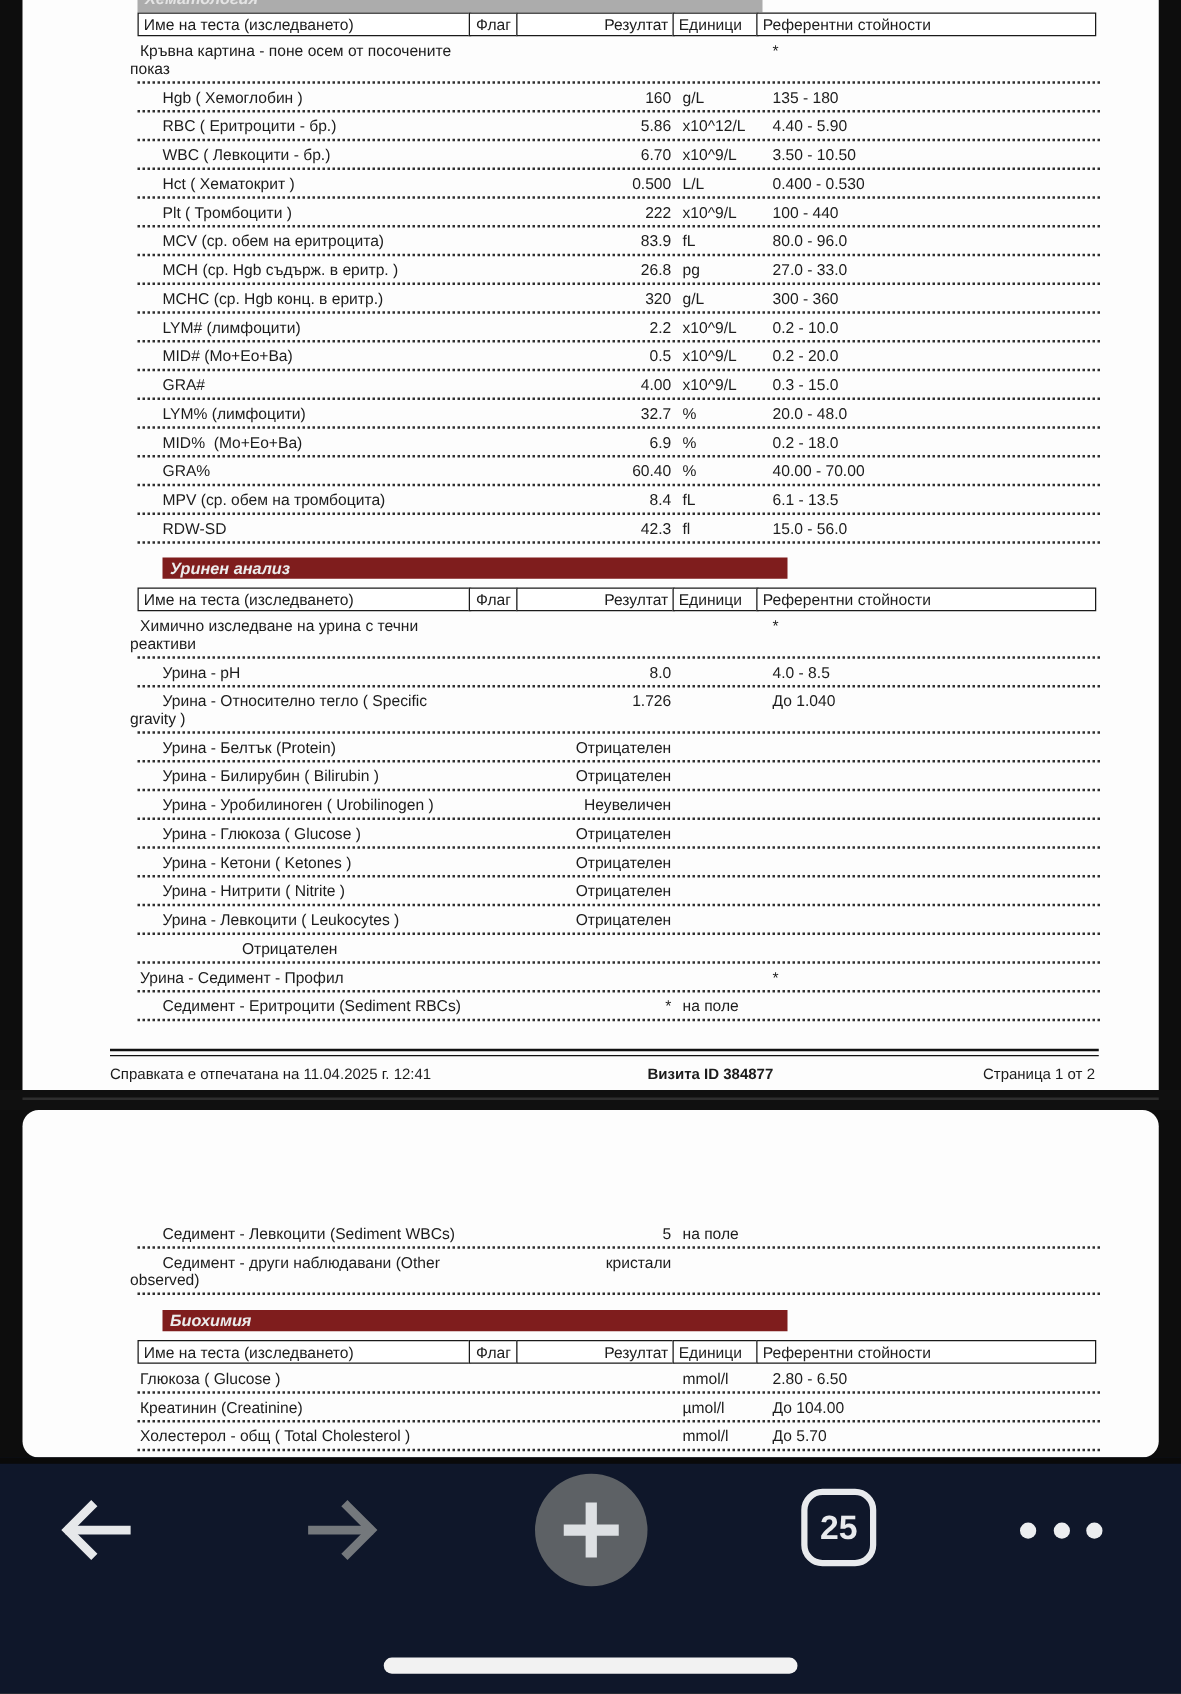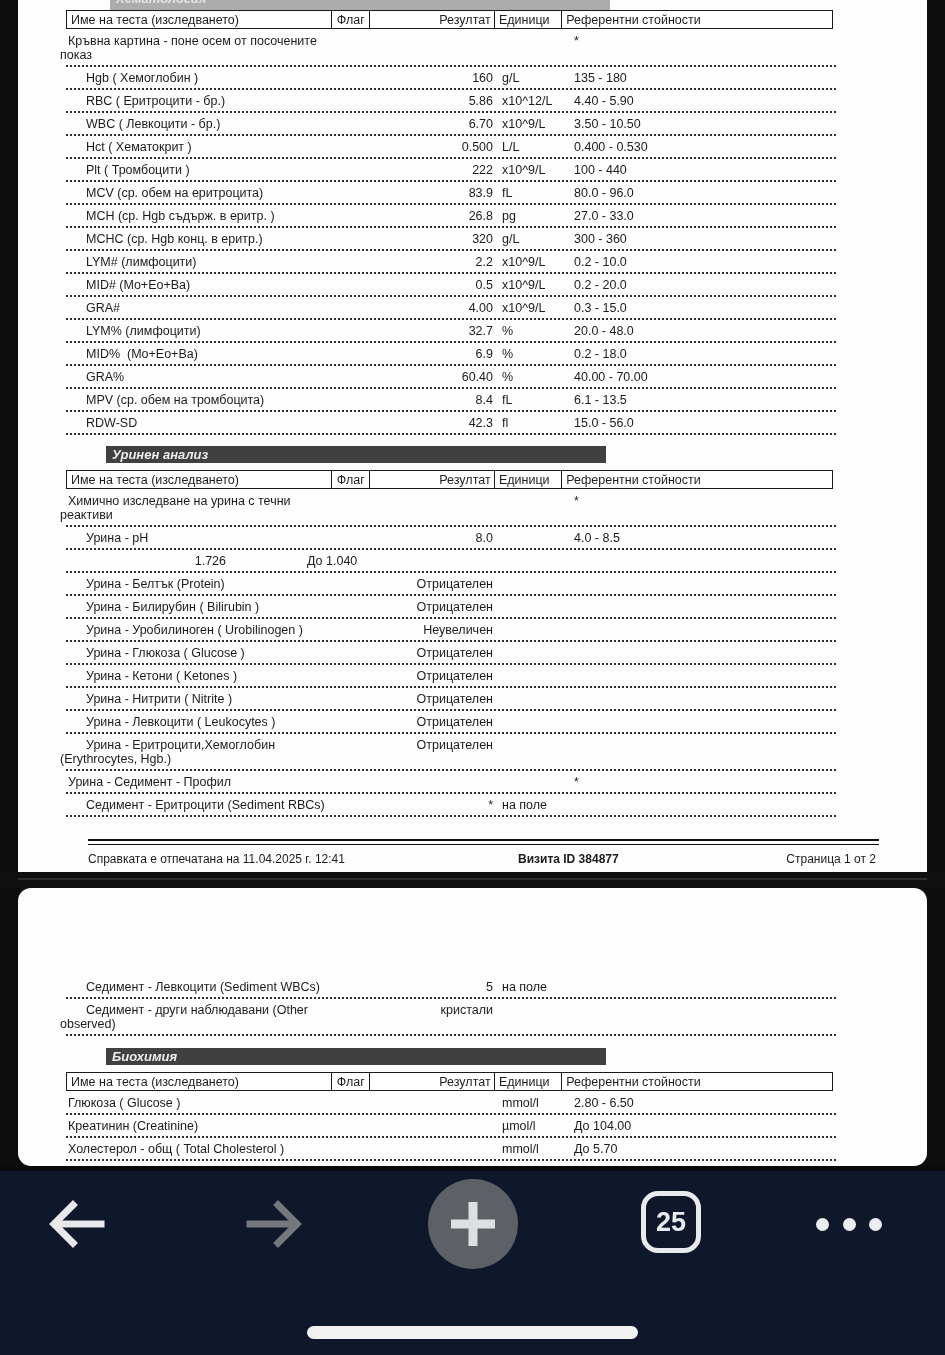--- a/index.html
+++ b/index.html
@@ -9,28 +9,28 @@
     font-family:"Liberation Sans","DejaVu Sans",sans-serif;
   }
   
   .doc-page{position:absolute;left:18px;width:909px;background:#fdfdfd;}
   .page1{top:0;height:872px;}
   .page2{top:888px;height:278px;overflow:hidden;border-radius:13px;}
   .page-gap{position:absolute;left:0;top:872px;width:945px;height:16px;background:#101010;}
   .page-gap .shadow{position:absolute;left:18px;top:6px;width:909px;height:2px;background:#2e2e2e;}
 
   .sectionbar{
-    margin-left:88px;width:500px;height:17px;background:#404040;
+    margin-left:112px;width:500px;height:17px;background:#7f1d1d;
     color:#ececec;font-style:italic;font-weight:bold;font-size:13px;
     line-height:17px;padding-left:6px;box-sizing:border-box;white-space:nowrap;
   }
   .topbar-cut{margin-left:92px;width:500px;height:10px;background:#acacac;overflow:hidden;}
   .topbar-cut span{display:block;margin-top:-10px;color:#e4e4e4;font-style:italic;font-weight:bold;font-size:13px;line-height:17px;padding-left:6px;}
 
-  .tbl{margin-left:48px;width:770px;font-size:12.5px;color:#1c1c1c;}
+  .tbl{margin-left:92px;width:770px;font-size:12.5px;color:#1c1c1c;}
   .hdr{display:flex;height:19px;margin-bottom:1px;}
   .hcell{border:1.7px solid #1a1a1a;box-sizing:border-box;padding:1.5px 4px 0 4px;white-space:nowrap;background:#fff;}
   .hcell+.hcell{margin-left:-1.7px;}
   .h-name{width:267px;}
   .h-flag{width:39px;text-align:center;}
   .h-res{width:127px;text-align:right;}
   .h-units{width:69px;}
   .h-ref{width:272px;}
 
   .row{display:flex;align-items:flex-start;border-bottom:2px dotted #2f2f2f;
@@ -232,20 +232,22 @@
           <div class="c-ref">*</div>
         </div>
         <div class="row">
           <div class="c-name ind">Урина - pH</div>
           <div class="c-flag"></div>
           <div class="c-res">8.0</div>
           <div class="c-units"></div>
           <div class="c-ref">4.0 - 8.5</div>
         </div>
         <div class="row">
+          <div class="c-name ind">Урина - Относително тегло ( Specific
+gravity )</div>
           <div class="c-flag"></div>
           <div class="c-res">1.726</div>
           <div class="c-units"></div>
           <div class="c-ref">До 1.040</div>
         </div>
         <div class="row">
           <div class="c-name ind">Урина - Белтък (Protein)</div>
           <div class="c-flag"></div>
           <div class="c-res">Отрицателен</div>
           <div class="c-units"></div>
@@ -287,22 +289,20 @@
           <div class="c-ref"></div>
         </div>
         <div class="row">
           <div class="c-name ind">Урина - Левкоцити ( Leukocytes )</div>
           <div class="c-flag"></div>
           <div class="c-res">Отрицателен</div>
           <div class="c-units"></div>
           <div class="c-ref"></div>
         </div>
         <div class="row">
-          <div class="c-name ind">Урина - Еритроцити,Хемоглобин
-(Erythrocytes, Hgb.)</div>
           <div class="c-flag"></div>
           <div class="c-res">Отрицателен</div>
           <div class="c-units"></div>
           <div class="c-ref"></div>
         </div>
         <div class="row">
           <div class="c-name">Урина - Седимент - Профил</div>
           <div class="c-flag"></div>
           <div class="c-res"></div>
           <div class="c-units"></div>

